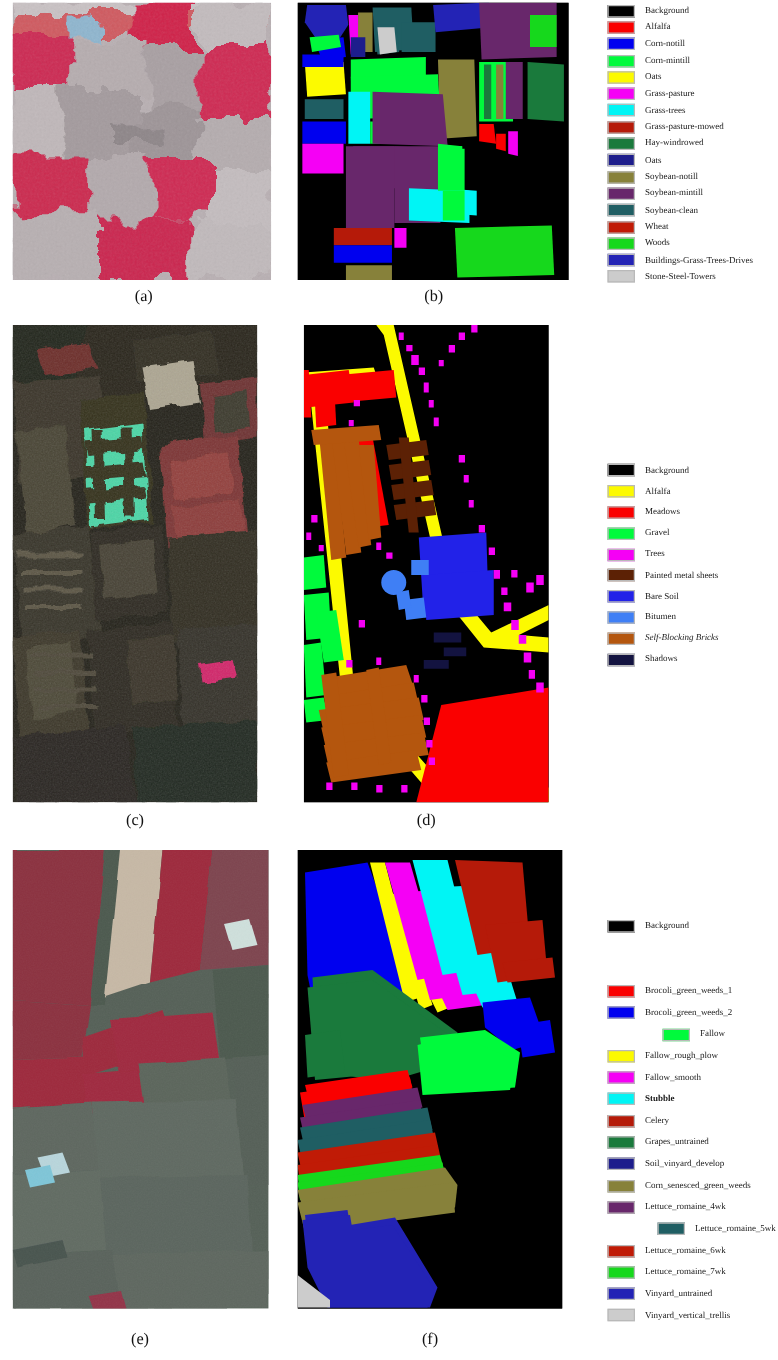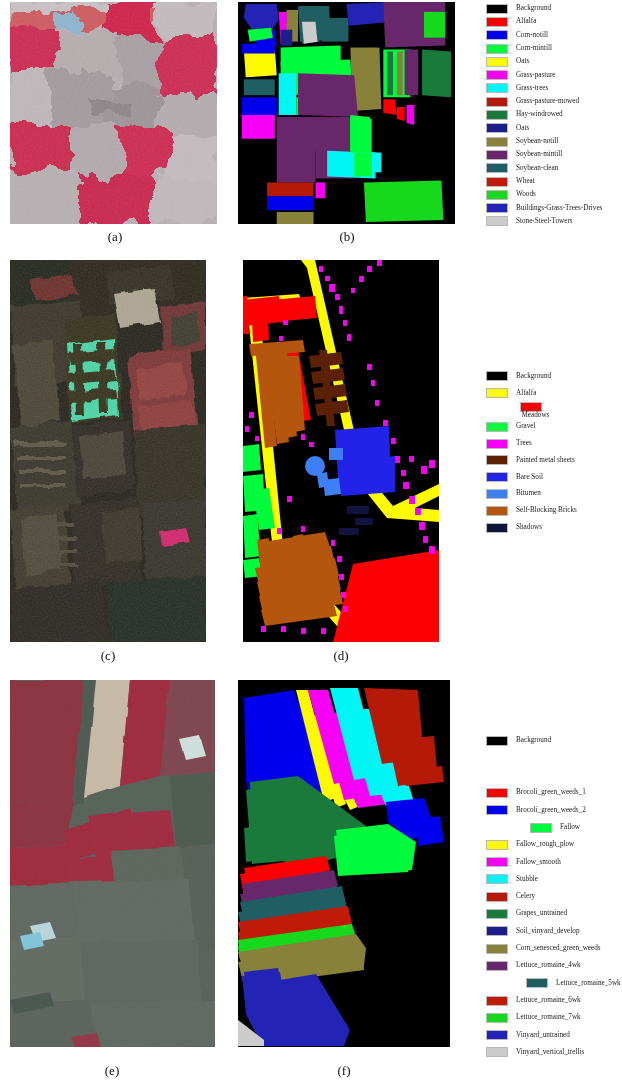--- a/index.html
+++ b/index.html
@@ -366,21 +366,21 @@
 
 <div class="legend" style="left:486px;top:368px;">
   <div class="legend-row" style="height:16.8px;">
     <span class="swatch" style="background:#000000"></span>
     <span class="legend-label">Background</span>
     </div>
   <div class="legend-row" style="height:16.8px;">
     <span class="swatch" style="background:#fcfa00"></span>
     <span class="legend-label">Alfalfa</span>
     </div>
-  <div class="legend-row" style="height:16.8px;flex-direction:column;">
+  <div class="legend-row" style="height:16.8px;">
     <span class="swatch" style="background:#fa0000"></span>
     <span class="legend-label">Meadows</span>
     </div>
   <div class="legend-row" style="height:16.8px;">
     <span class="swatch" style="background:#00fa3c"></span>
     <span class="legend-label">Gravel</span>
     </div>
   <div class="legend-row" style="height:16.8px;">
     <span class="swatch" style="background:#f500f5"></span>
     <span class="legend-label">Trees</span>
@@ -390,21 +390,21 @@
     <span class="legend-label">Painted metal sheets</span>
     </div>
   <div class="legend-row" style="height:16.8px;">
     <span class="swatch" style="background:#2222e8"></span>
     <span class="legend-label">Bare Soil</span>
     </div>
   <div class="legend-row" style="height:16.8px;">
     <span class="swatch" style="background:#3f7ff5"></span>
     <span class="legend-label">Bitumen</span>
     </div>
-  <div class="legend-row" style="height:16.8px;">
+  <div class="legend-row" style="height:16.8px;font-style:italic;">
     <span class="swatch" style="background:#b4560e"></span>
     <span class="legend-label">Self-Blocking Bricks</span>
     </div>
   <div class="legend-row" style="height:16.8px;">
     <span class="swatch" style="background:#131340"></span>
     <span class="legend-label">Shadows</span>
     </div>
 </div>
 
 <div class="panel" style="left:10px;top:680px;width:205px;height:367px;">
@@ -531,21 +531,21 @@
     <span class="legend-label">Fallow</span>
     </div>
   <div class="legend-row" style="height:17.3px;">
     <span class="swatch" style="background:#fcfa00"></span>
     <span class="legend-label">Fallow_rough_plow</span>
     </div>
   <div class="legend-row" style="height:17.3px;">
     <span class="swatch" style="background:#f500f5"></span>
     <span class="legend-label">Fallow_smooth</span>
     </div>
-  <div class="legend-row" style="height:17.3px;">
+  <div class="legend-row" style="height:17.3px;font-weight:bold;">
     <span class="swatch" style="background:#00f5f5"></span>
     <span class="legend-label">Stubble</span>
     </div>
   <div class="legend-row" style="height:17.3px;">
     <span class="swatch" style="background:#b51a09"></span>
     <span class="legend-label">Celery</span>
     </div>
   <div class="legend-row" style="height:17.3px;">
     <span class="swatch" style="background:#1a7a3c"></span>
     <span class="legend-label">Grapes_untrained</span>

